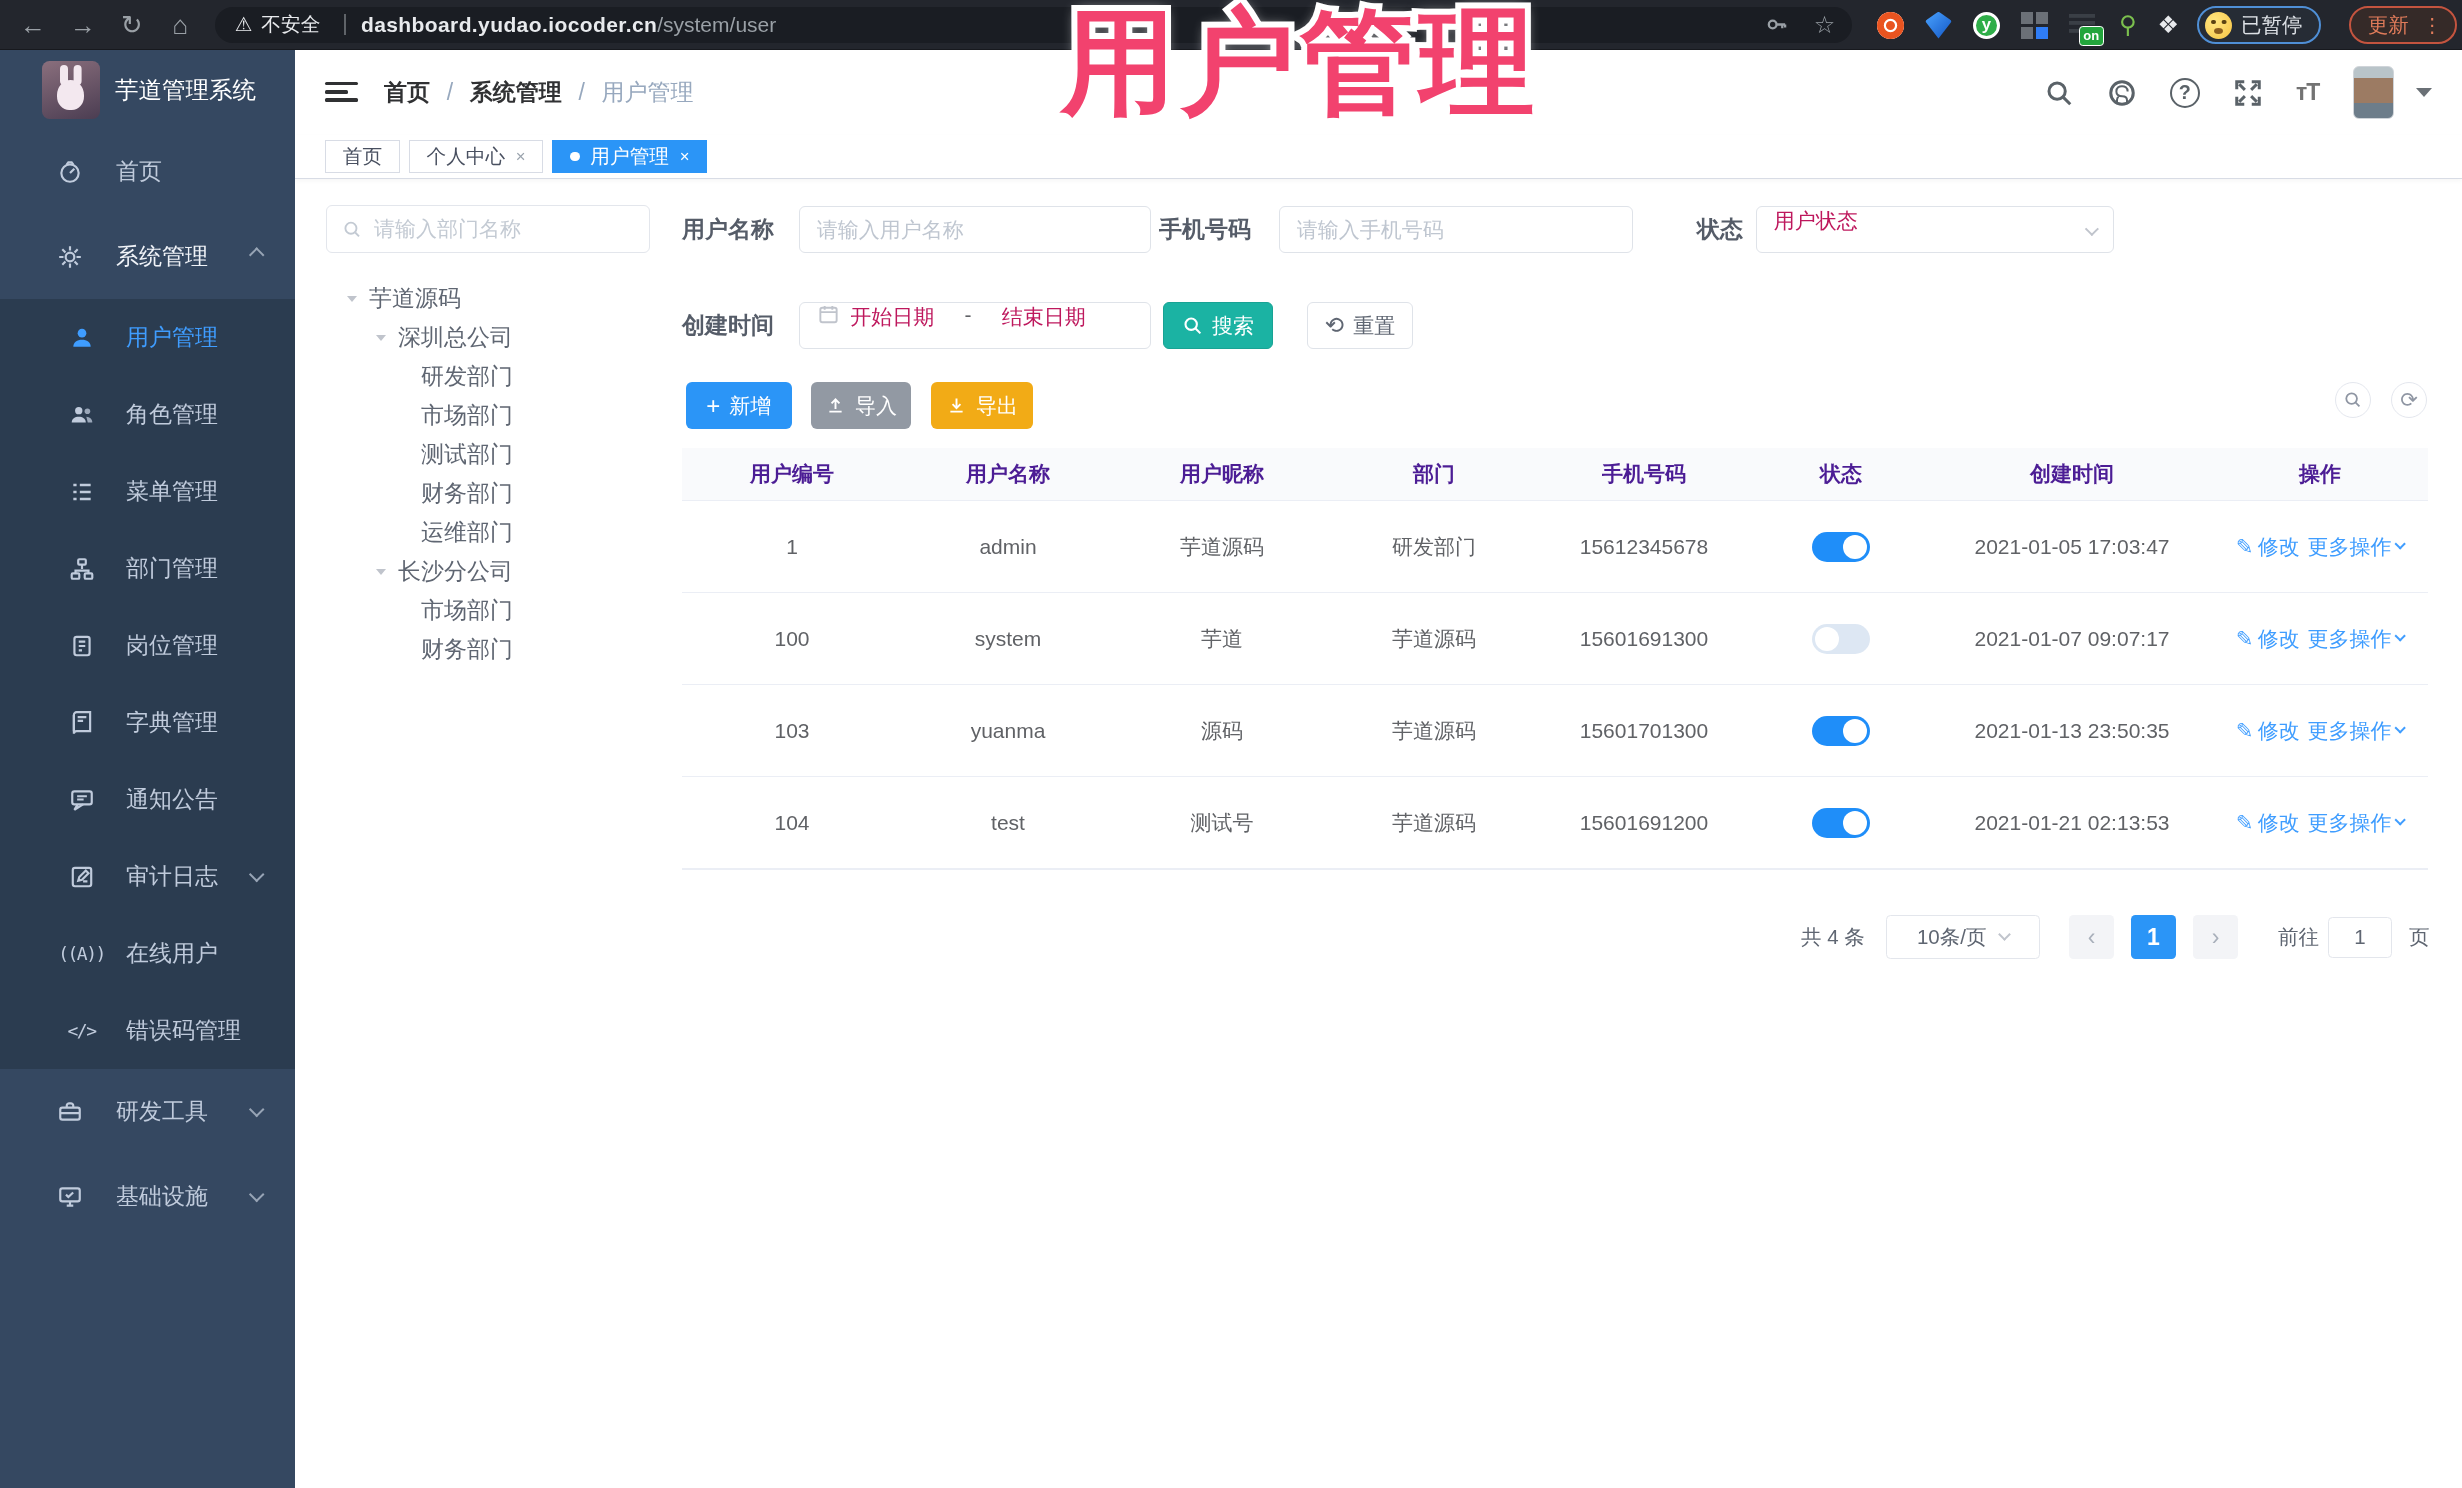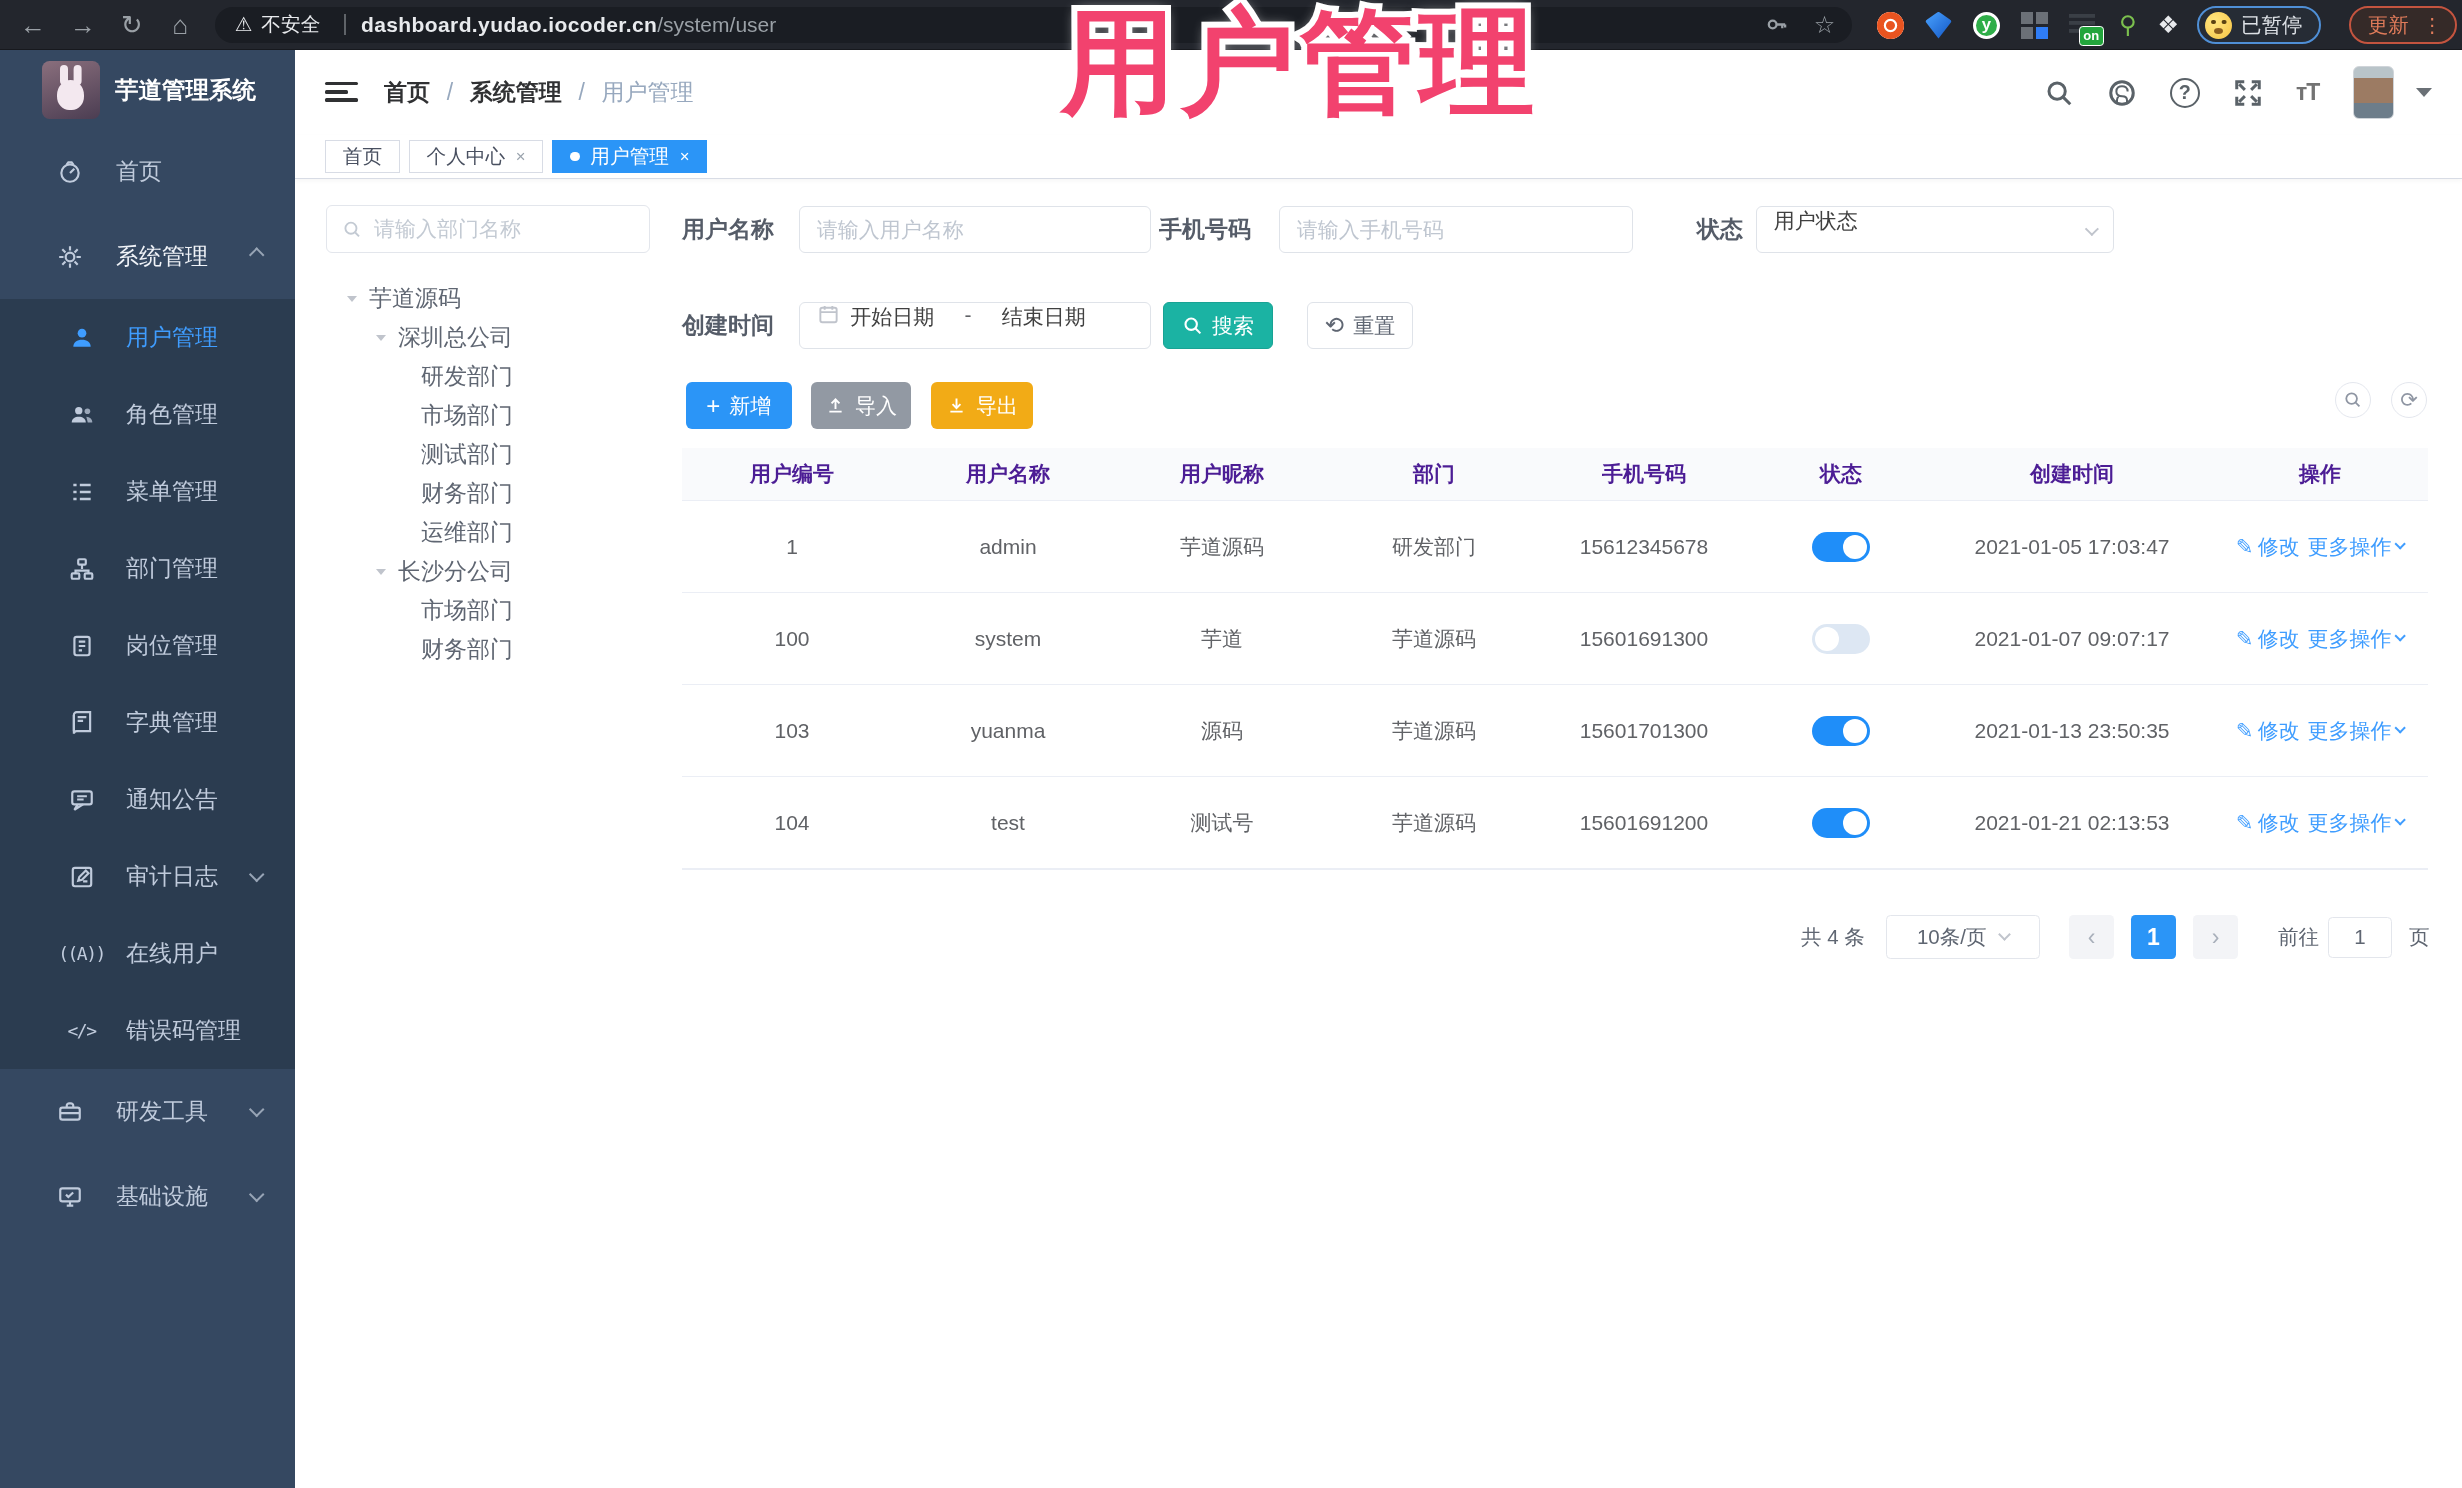--- a/index.html
+++ b/index.html
@@ -35,21 +35,21 @@
 #profilepill .face:after{content:"";position:absolute;left:9px;top:16px;width:9px;height:6px;border-radius:50%;background:#8a5d1e}
 #updatepill{position:absolute;left:2349px;top:6px;height:38px;border:2.3px solid #c4543f;border-radius:20.5px;display:flex;align-items:center;gap:13.6px;padding:0 12px 0 16.7px;color:#e07b5a;font-size:20.5px;background:#352a28}
 #updatepill .dots{color:#e07b5a;font-size:19.7px;letter-spacing:0.8px}
 
 
 #sidebar{position:absolute;left:0;top:50px;width:295px;height:1438px;background:#354861;color:#c0cbdc;z-index:3}
 #logo{height:79px;display:flex;align-items:center;padding-left:42px;gap:15px}
 .rabbit{width:58px;height:58px;border-radius:7.6px;background:linear-gradient(160deg,#8a6f7d,#4b3d52);position:relative;overflow:hidden}
 .rabbit:before{content:"";position:absolute;left:15px;top:19.7px;width:27px;height:30px;border-radius:50% 50% 45% 45%;background:#f3e8ef}
 .rabbit:after{content:"";position:absolute;left:18px;top:4.5px;width:7.6px;height:19.7px;border-radius:4.5px;background:#f3e8ef;box-shadow:13.6px 0 0 #f3e8ef}
-#logo .ttl{color:#fff;font-size:23.5px;font-weight:bold}
+#logo .ttl{color:#fff;font-size:23.5px;font-weight:normal}
 .mi{height:85px;display:flex;align-items:center;padding-left:55px;gap:32px;position:relative;cursor:pointer}
 .mi .mil{font-size:23px}
 .submenu{background:#2b3c50}
 .submenu .mi{height:77px;padding-left:67px;gap:30px}
 .mi.active .mil{color:#3f9dff}
 .mi.opened .mil{color:#f0f3f8}
 .mic{width:29px;height:29px;display:flex;align-items:center;justify-content:center;color:#c0cbdc;flex:0 0 29px}
 .mi.active .mic{color:#3f9dff}
 .mic svg{width:26px;height:26px}
 .mono-ic{font-family:"DejaVu Sans Mono",monospace;font-size:18px;letter-spacing:-1.5px;color:#c0cbdc}
@@ -94,21 +94,21 @@
 .tn.l1{padding-left:29px}
 .tn.l2{padding-left:58px}
 .tn.l3{padding-left:103px}
 
 
 #main{position:absolute;left:682px;top:179px;width:1750px;height:856px;background:#fff;z-index:1}
 .flabel{position:absolute;font-size:23px;font-weight:bold;color:#555c68;line-height:47px}
 .inp{position:absolute;height:47px;border:1.5px solid #dfe3e9;border-radius:6px;background:#fff;display:flex;padding:0 16.7px;gap:10.6px}
 .inp input{border:none;outline:none;width:100%;font-size:21px;color:#606266;background:transparent}
 .inp input::placeholder{color:#bfc6d0}
-.inp .ph{color:#404040;font-size:21px;white-space:nowrap}
+.inp .ph{color:#be185d;font-size:21px;white-space:nowrap}
 .inp .selchev{position:absolute;right:16.7px;width:9.8px;height:9.8px;border-right:2.3px solid #c0c4cc;border-bottom:2.3px solid #c0c4cc;transform:rotate(45deg);top:16.7px}
 .inp svg{width:23px;height:23px;flex:0 0 23px;color:#c0c4cc}
 .btn{position:absolute;height:47px;border-radius:6px;display:flex;align-items:center;justify-content:center;gap:9px;font-size:21px;cursor:pointer;border:1.5px solid transparent;color:#fff}
 .btn svg{width:21px;height:21px}
 .btn.search{background:#1bb3a3;border-color:#18a394}
 .btn.reset{background:#fff;border-color:#dfe3e9;color:#5f6672}
 .btn.add{background:#2b95f7}
 .btn.import{background:#9299a3}
 .btn.export{background:#f2ab16}
 .cbtn{position:absolute;width:36px;height:36px;border-radius:50%;border:1.5px solid #e4e7ee;background:#fff;color:#8f96a3;display:flex;align-items:center;justify-content:center;cursor:pointer}

